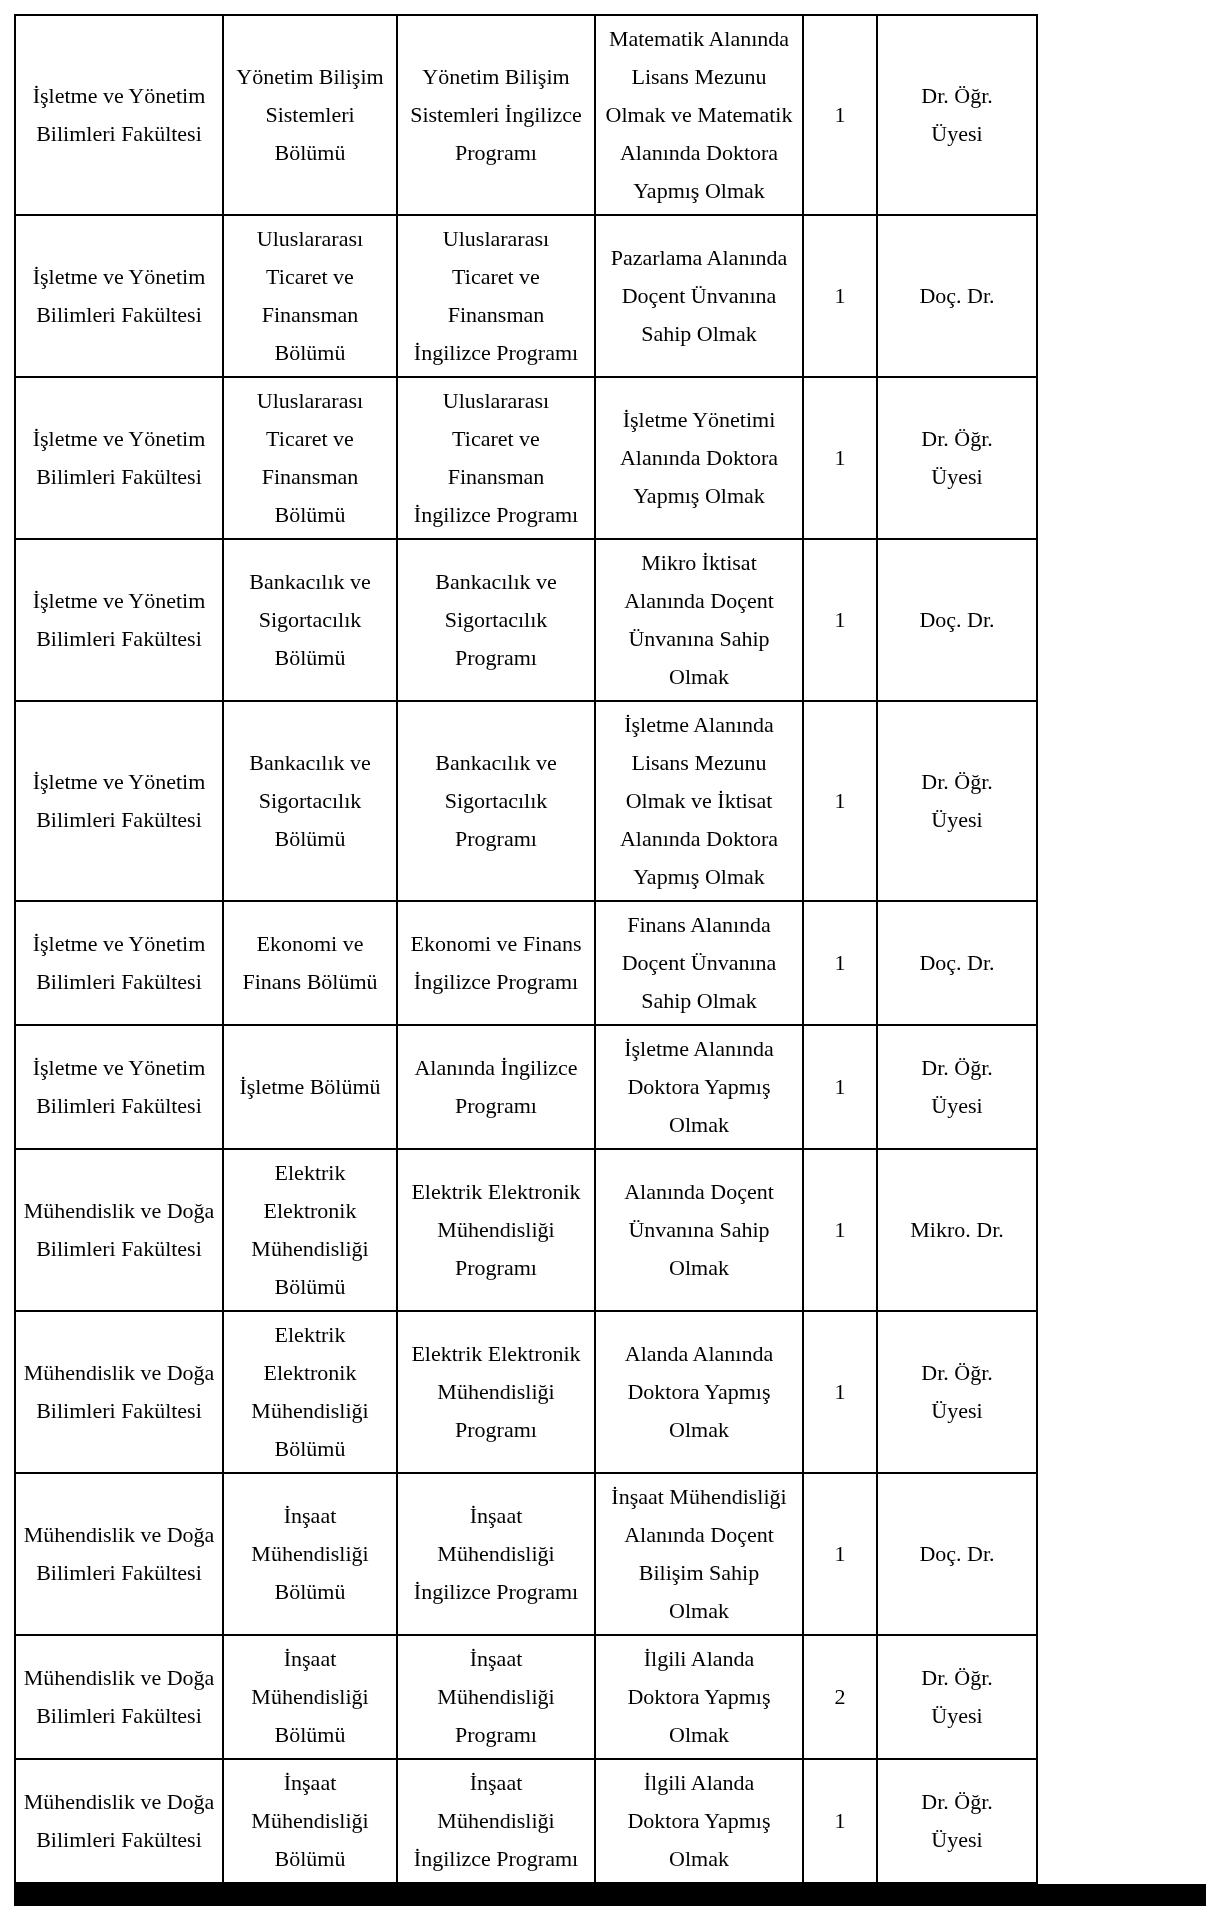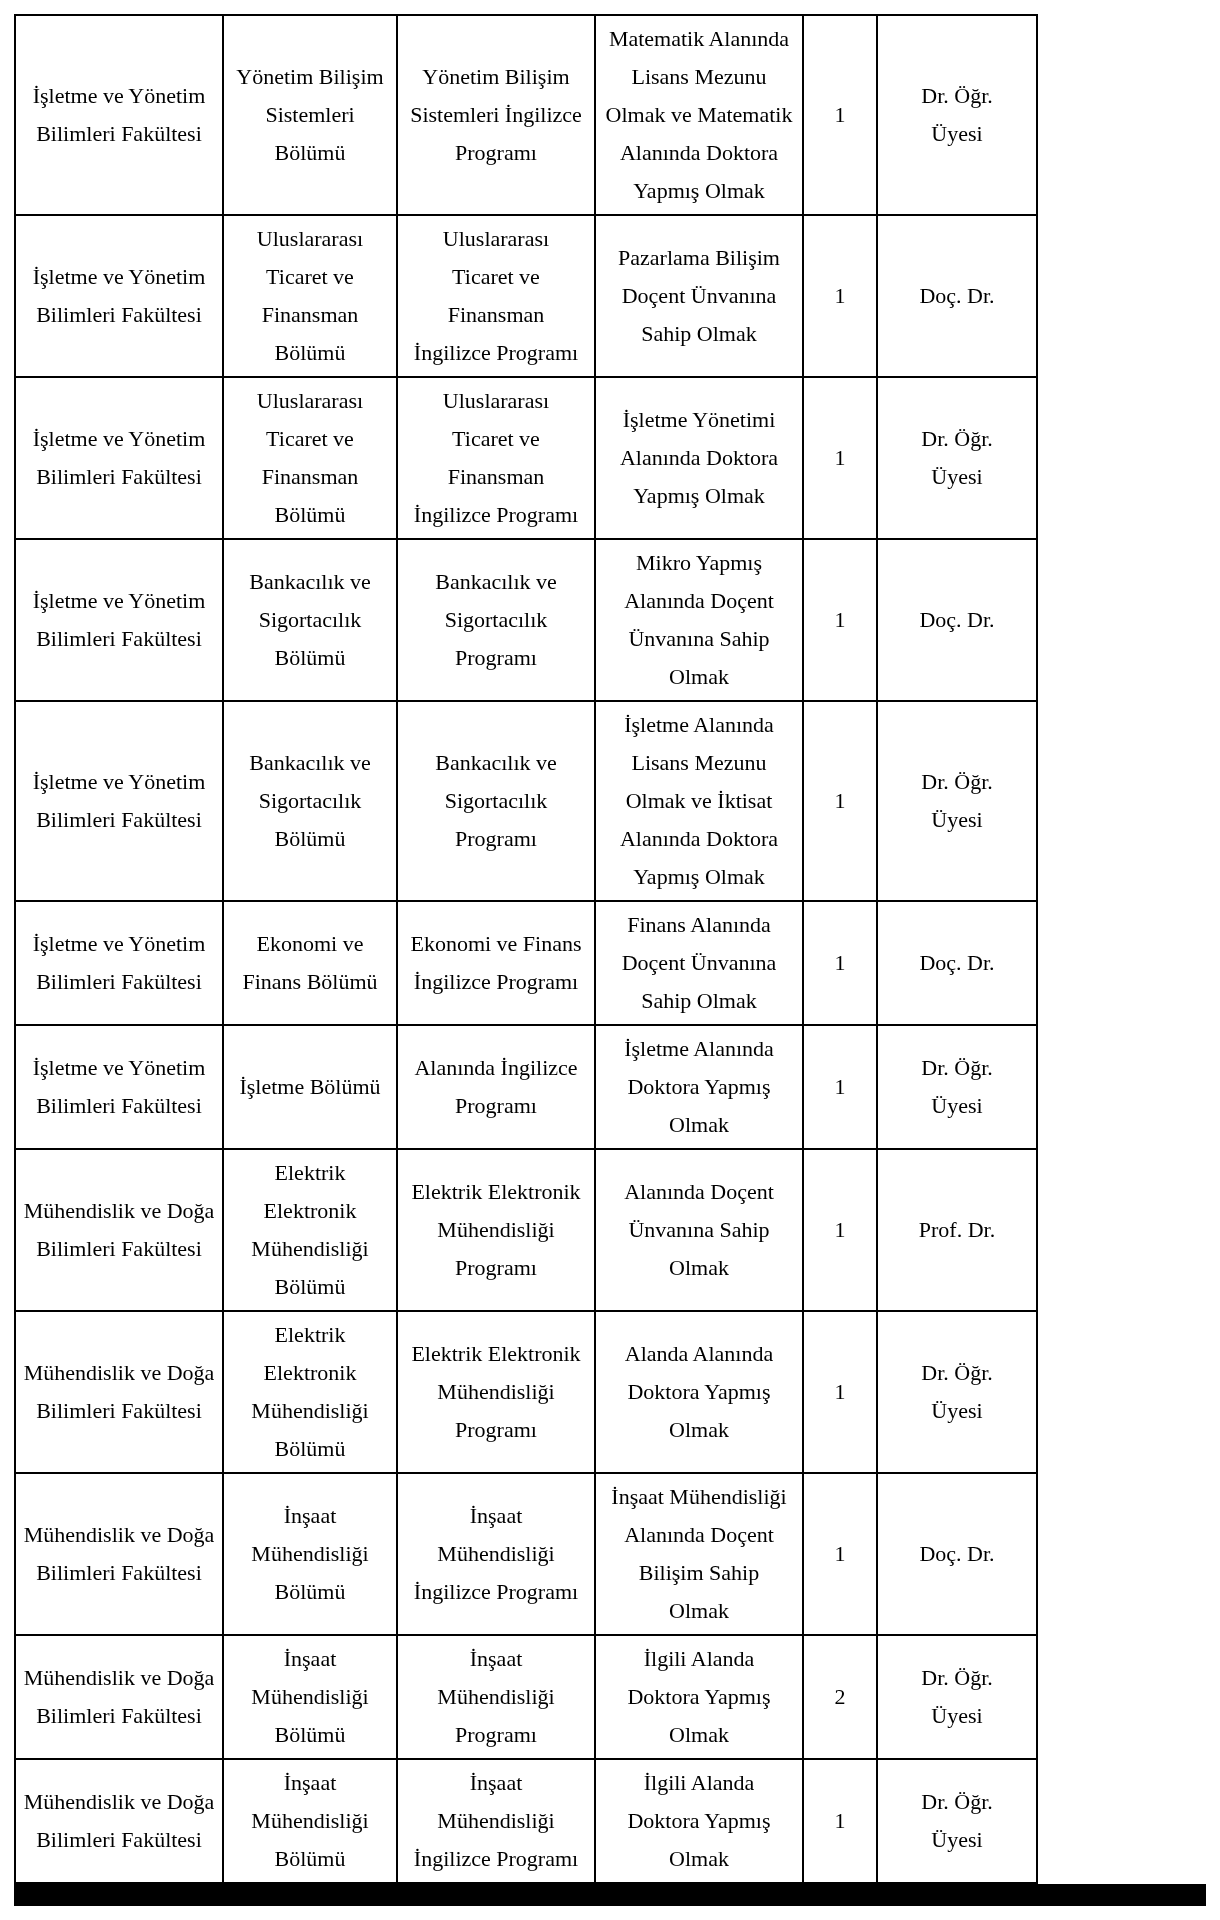--- a/index.html
+++ b/index.html
@@ -81,21 +81,21 @@
           <td class="cell-faculty">İşletme ve Yönetim
 Bilimleri Fakültesi</td>
           <td class="cell-department">Uluslararası
 Ticaret ve
 Finansman
 Bölümü</td>
           <td class="cell-program">Uluslararası
 Ticaret ve
 Finansman
 İngilizce Programı</td>
-          <td class="cell-requirement">Pazarlama Bilişim
+          <td class="cell-requirement">Pazarlama Alanında
 Doçent Ünvanına
 Sahip Olmak</td>
           <td class="cell-quota">1</td>
           <td class="cell-title">Doç. Dr.</td>
         </tr>
         <tr>
           <td class="cell-faculty">İşletme ve Yönetim
 Bilimleri Fakültesi</td>
           <td class="cell-department">Uluslararası
 Ticaret ve
@@ -114,21 +114,21 @@
         </tr>
         <tr>
           <td class="cell-faculty">İşletme ve Yönetim
 Bilimleri Fakültesi</td>
           <td class="cell-department">Bankacılık ve
 Sigortacılık
 Bölümü</td>
           <td class="cell-program">Bankacılık ve
 Sigortacılık
 Programı</td>
-          <td class="cell-requirement">Mikro Yapmış
+          <td class="cell-requirement">Mikro İktisat
 Alanında Doçent
 Ünvanına Sahip
 Olmak</td>
           <td class="cell-quota">1</td>
           <td class="cell-title">Doç. Dr.</td>
         </tr>
         <tr>
           <td class="cell-faculty">İşletme ve Yönetim
 Bilimleri Fakültesi</td>
           <td class="cell-department">Bankacılık ve
@@ -179,21 +179,21 @@
 Elektronik
 Mühendisliği
 Bölümü</td>
           <td class="cell-program">Elektrik Elektronik
 Mühendisliği
 Programı</td>
           <td class="cell-requirement">Alanında Doçent
 Ünvanına Sahip
 Olmak</td>
           <td class="cell-quota">1</td>
-          <td class="cell-title">Prof. Dr.</td>
+          <td class="cell-title">Mikro. Dr.</td>
         </tr>
         <tr>
           <td class="cell-faculty">Mühendislik ve Doğa
 Bilimleri Fakültesi</td>
           <td class="cell-department">Elektrik
 Elektronik
 Mühendisliği
 Bölümü</td>
           <td class="cell-program">Elektrik Elektronik
 Mühendisliği

